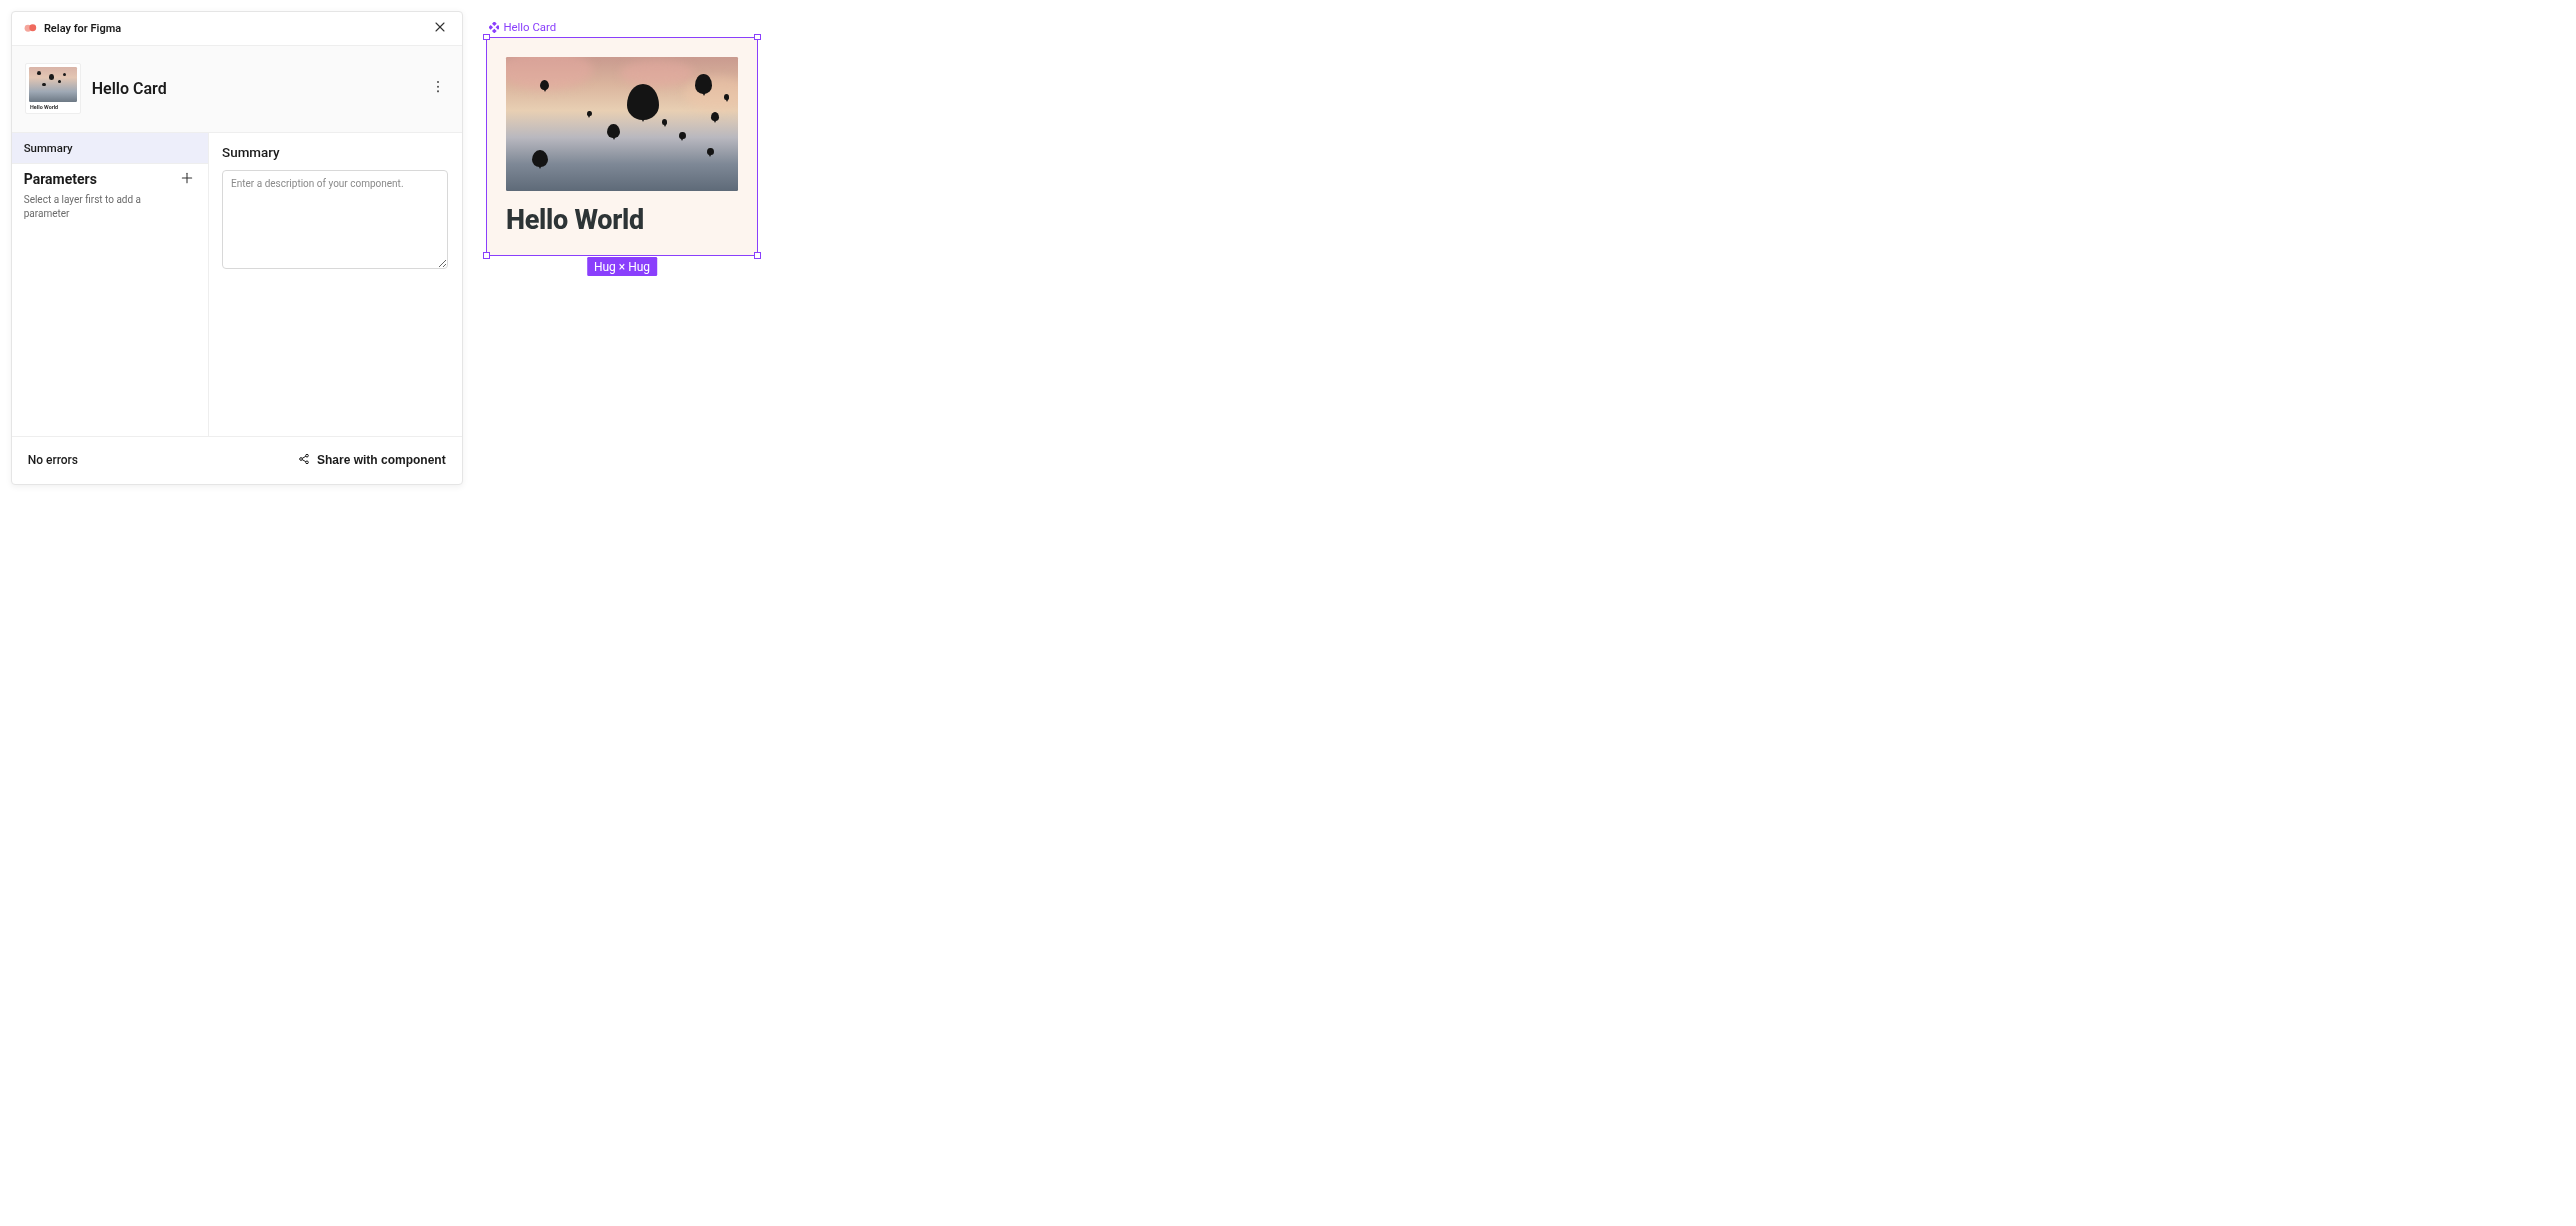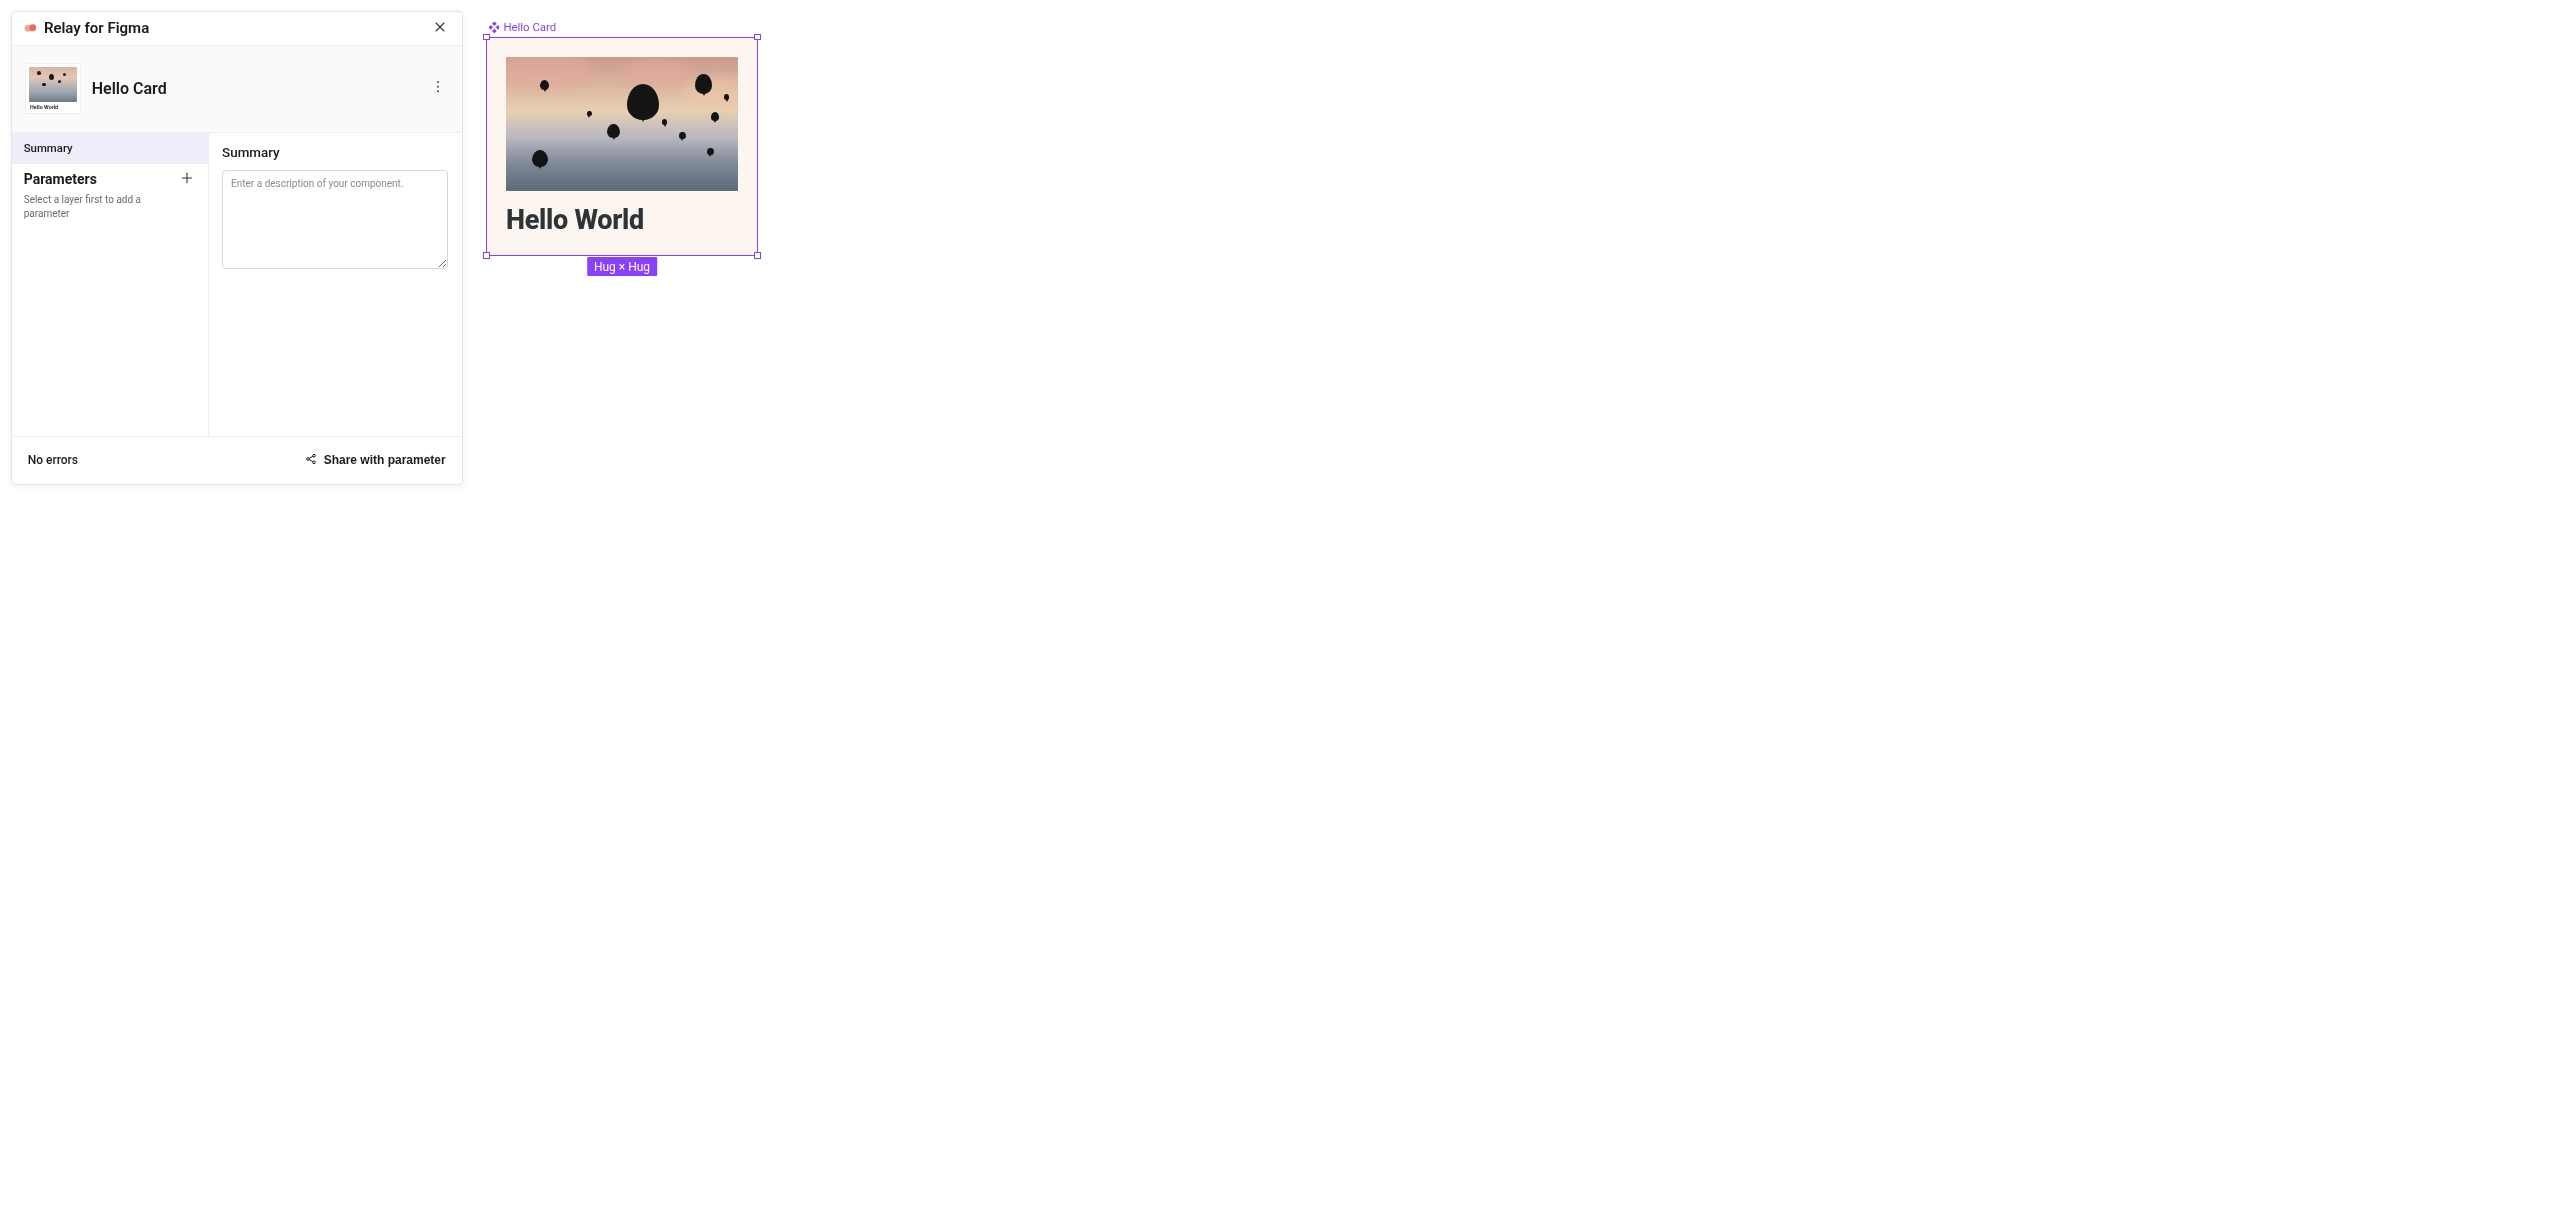--- a/index.html
+++ b/index.html
@@ -30,21 +30,21 @@
     justify-content: space-between;
     padding: 6.7px 12px;
     border-bottom: 0.7px solid #eee;
     height: 34px;
   }
   .titlebar-left { display: flex; align-items: center; gap: 5.4px; }
   .relay-logo {
     width: 14.8px; height: 10.7px; position: relative;
   }
   .relay-logo svg { display:block; }
-  .titlebar-text { font-size: 15px; font-weight: 600; color: #1b1b1b; }
+  .titlebar-text { font-size: 11px; font-weight: 600; color: #1b1b1b; }
   .close-btn {
     width: 19px; height: 19px; display:flex; align-items:center; justify-content:center;
     cursor: pointer; color:#333; border:none; background:none;
   }
 
   .component-header {
     display:flex; align-items:center; justify-content:space-between;
     padding: 12px 13.4px;
     background: #fafafa;
     border-bottom: 0.7px solid #eee;
@@ -238,21 +238,21 @@
     <button class="share-btn">
       <span>
         <svg width="12" height="12" viewBox="0 0 18 18" fill="none" stroke="#1b1b1b" stroke-width="1.5">
           <circle cx="4.5" cy="9" r="2"></circle>
             <circle cx="13.5" cy="4" r="2"></circle>
             <circle cx="13.5" cy="14" r="2"></circle>
           <line x1="6.2" y1="8.1" x2="11.8" y2="4.9"></line>
             <line x1="6.2" y1="9.9" x2="11.8" y2="13.1"></line>
         </svg>
       </span>
-      <span>Share with parameter</span>
+      <span>Share with component</span>
     </button>
   </div>
 </div>
 
 <div class="canvas">
   <div class="component-label">
     <span class="component-diamond">
       <svg width="10.7" height="10.7" viewBox="0 0 16 16" fill="#8a3ffc">
         <rect x="5.5" y="0" width="5" height="5" transform="rotate(45 8 2.5)"></rect>
         <rect x="5.5" y="11" width="5" height="5" transform="rotate(45 8 13.5)"></rect>

